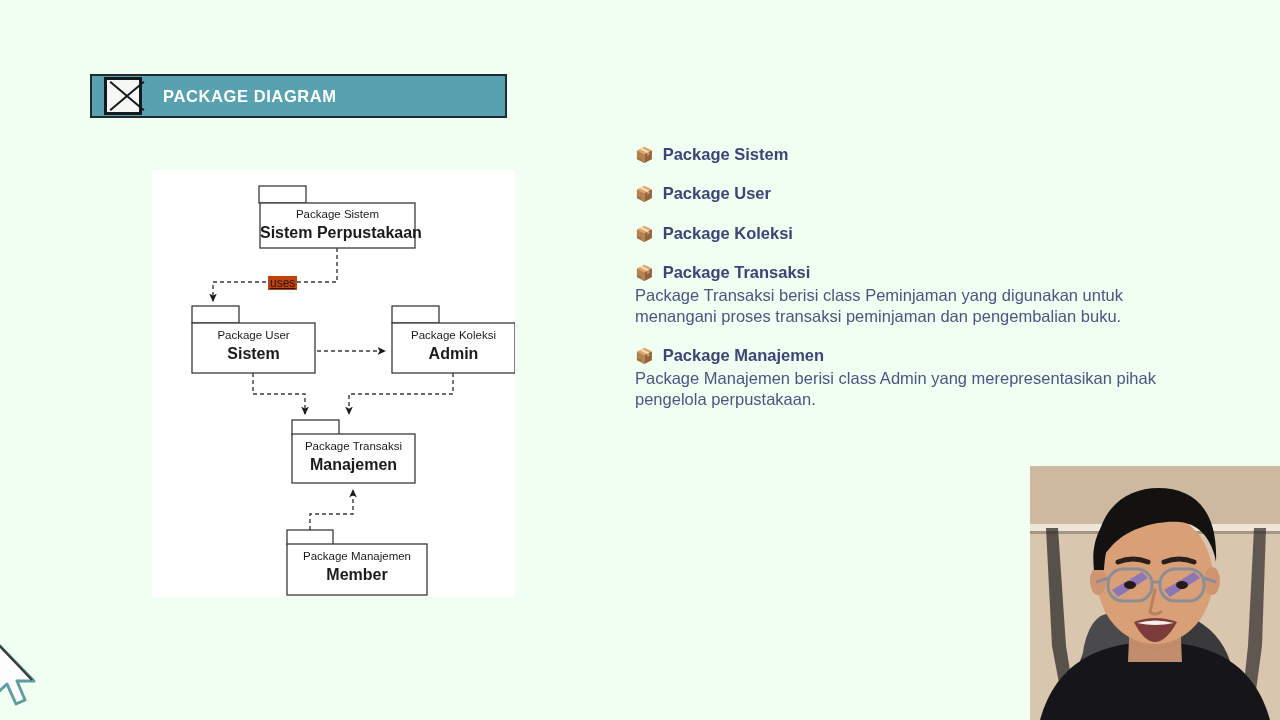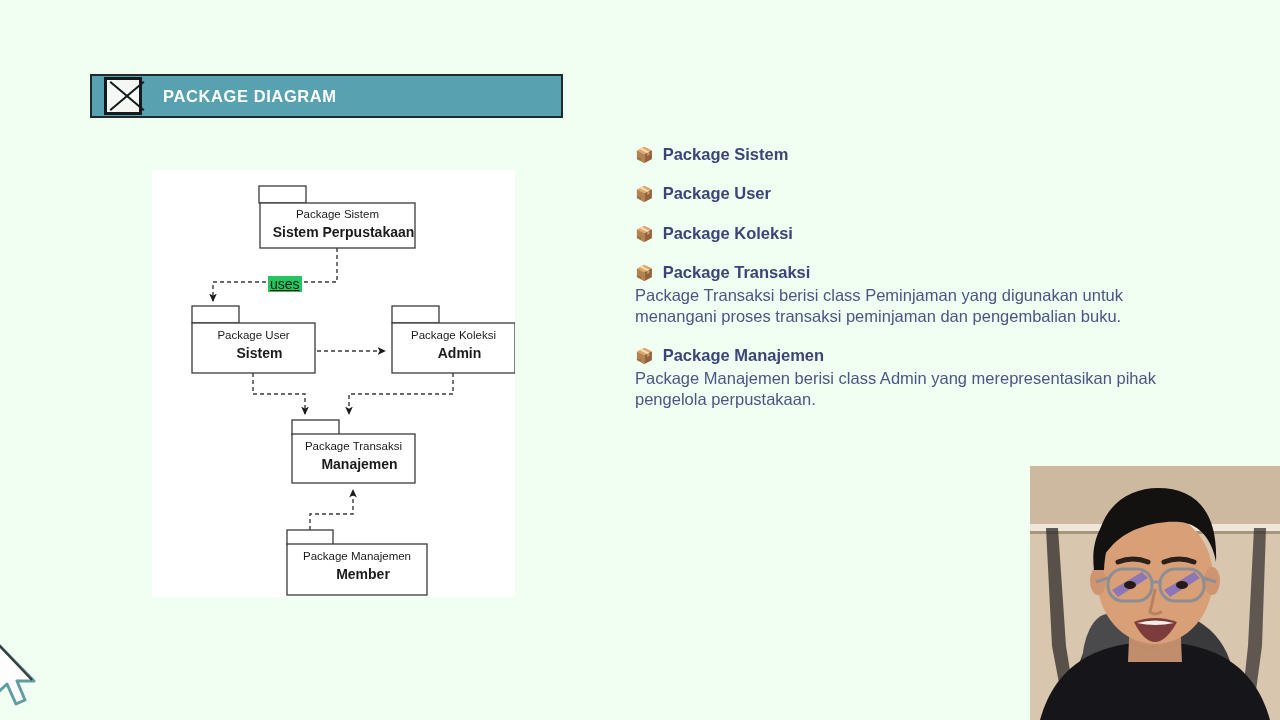--- a/index.html
+++ b/index.html
@@ -14,21 +14,21 @@
     background: #f0fff2;
     font-family: "Liberation Sans", sans-serif;
     position: relative;
   }
 
   
   #title-bar {
     position: absolute;
     left: 90px;
     top: 74px;
-    width: 473px;
+    width: 417px;
     height: 44px;
     background: #57a1b0;
     border: 2px solid #1d2a2e;
     box-sizing: border-box;
     display: flex;
     align-items: center;
   }
   #title-icon {
     width: 38px;
     height: 38px;
@@ -82,31 +82,30 @@
     color: #1b1b1b;
     line-height: 1.16;
     pointer-events: none;
   }
   .pkg-top {
     font-size: 11.5px;
     font-weight: normal;
     white-space: nowrap;
   }
   .pkg-bottom {
-    font-size: 14px;
+    font-size: 16px;
     font-weight: bold;
     white-space: nowrap;
     margin-top: 3px;
-    padding-left: 12px;
   }
   .edge-label {
     position: absolute;
-    font-size: 14px;
+    font-size: 12px;
     color: #1b1b1b;
-    background: #22c55e;
+    background: #c2410c;
     padding: 0 2px;
     white-space: nowrap;
     text-decoration: underline;
   }
 
   
   #desc-column {
     position: absolute;
     left: 635px;
     top: 144px;

